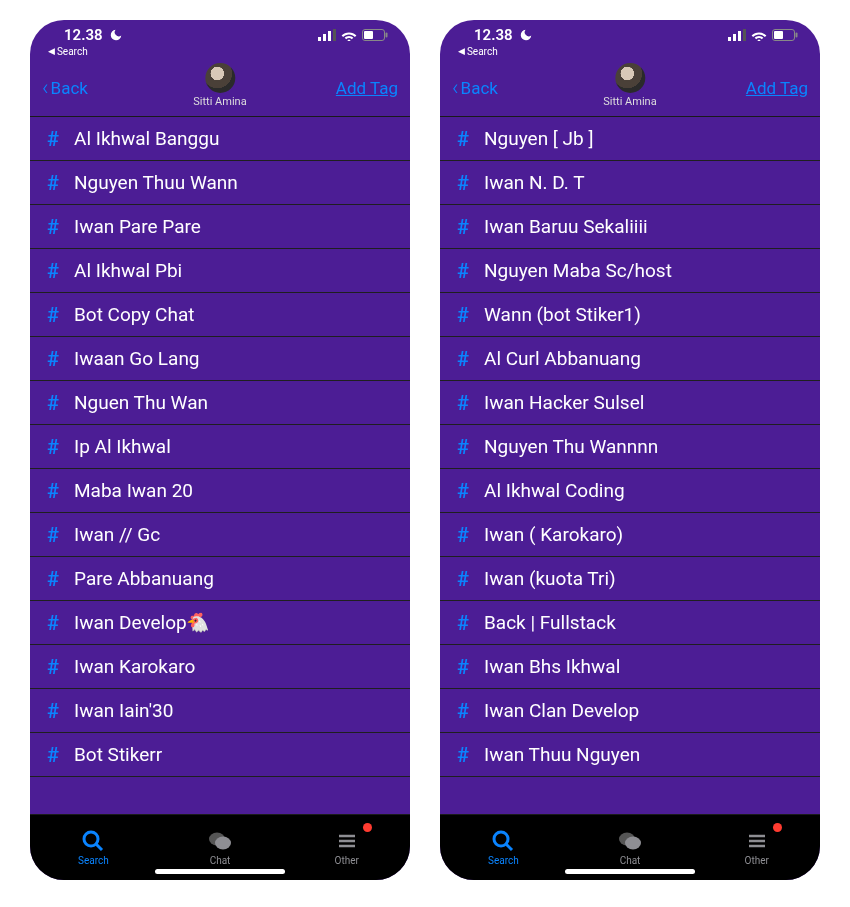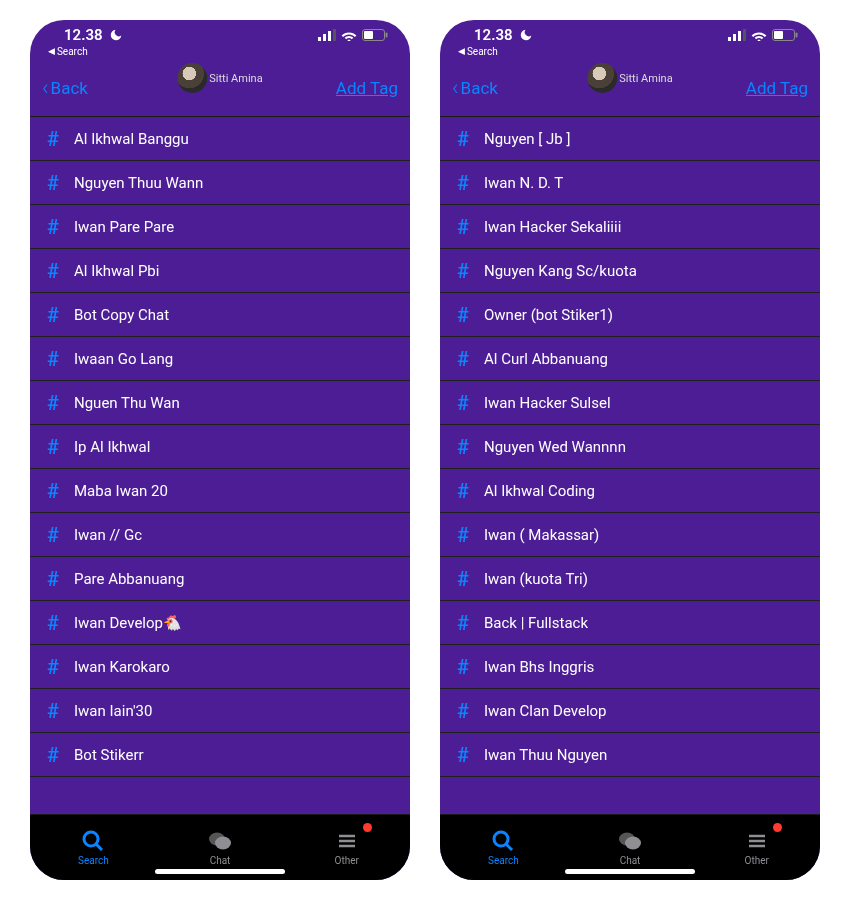--- a/index.html
+++ b/index.html
@@ -67,21 +67,21 @@
     font-size: 22px;
     font-weight: 300;
     line-height: 1;
   }
   .nav-center {
     position: absolute;
     left: 50%;
     top: 4px;
     transform: translateX(-50%);
     display: flex;
-    flex-direction: row;
+    flex-direction: column;
     align-items: center;
     gap: 2px;
   }
   .avatar {
     width: 30px;
     height: 30px;
     border-radius: 50%;
     background: radial-gradient(circle at 40% 35%, #d9c9b8 0 25%, #4a4038 26% 55%, #2a2a2a 56% 100%);
   }
   .nav-title {
@@ -107,21 +107,21 @@
   }
   .hash {
     color: #0a84ff;
     font-size: 20px;
     font-weight: 600;
     width: 18px;
     text-align: center;
   }
   .row-label {
     color: #fff;
-    font-size: 15px;
+    font-size: 19px;
   }
   .tab-bar {
     height: 66px;
     border-top: 1px solid #1a1a1a;
     display: flex;
     background: #000;
   }
   .tab {
     flex: 1;
     display: flex;
@@ -352,61 +352,61 @@
       <div class="row">
         <span class="hash">#</span>
         <span class="row-label">Nguyen [ Jb ]</span>
       </div>
       <div class="row">
         <span class="hash">#</span>
         <span class="row-label">Iwan N. D. T</span>
       </div>
       <div class="row">
         <span class="hash">#</span>
-        <span class="row-label">Iwan Hacker Sekaliiii</span>
-      </div>
-      <div class="row">
-        <span class="hash">#</span>
-        <span class="row-label">Nguyen Kang Sc/kuota</span>
-      </div>
-      <div class="row">
-        <span class="hash">#</span>
-        <span class="row-label">Owner (bot Stiker1)</span>
+        <span class="row-label">Iwan Baruu Sekaliiii</span>
+      </div>
+      <div class="row">
+        <span class="hash">#</span>
+        <span class="row-label">Nguyen Maba Sc/host</span>
+      </div>
+      <div class="row">
+        <span class="hash">#</span>
+        <span class="row-label">Wann (bot Stiker1)</span>
       </div>
       <div class="row">
         <span class="hash">#</span>
         <span class="row-label">Al Curl Abbanuang</span>
       </div>
       <div class="row">
         <span class="hash">#</span>
         <span class="row-label">Iwan Hacker Sulsel</span>
       </div>
       <div class="row">
         <span class="hash">#</span>
-        <span class="row-label">Nguyen Wed Wannnn</span>
+        <span class="row-label">Nguyen Thu Wannnn</span>
       </div>
       <div class="row">
         <span class="hash">#</span>
         <span class="row-label">Al Ikhwal Coding</span>
       </div>
       <div class="row">
         <span class="hash">#</span>
-        <span class="row-label">Iwan ( Makassar)</span>
+        <span class="row-label">Iwan ( Karokaro)</span>
       </div>
       <div class="row">
         <span class="hash">#</span>
         <span class="row-label">Iwan (kuota Tri)</span>
       </div>
       <div class="row">
         <span class="hash">#</span>
         <span class="row-label">Back | Fullstack</span>
       </div>
       <div class="row">
         <span class="hash">#</span>
-        <span class="row-label">Iwan Bhs Inggris</span>
+        <span class="row-label">Iwan Bhs Ikhwal</span>
       </div>
       <div class="row">
         <span class="hash">#</span>
         <span class="row-label">Iwan Clan Develop</span>
       </div>
       <div class="row">
         <span class="hash">#</span>
         <span class="row-label">Iwan Thuu Nguyen</span>
       </div>
     </div>

